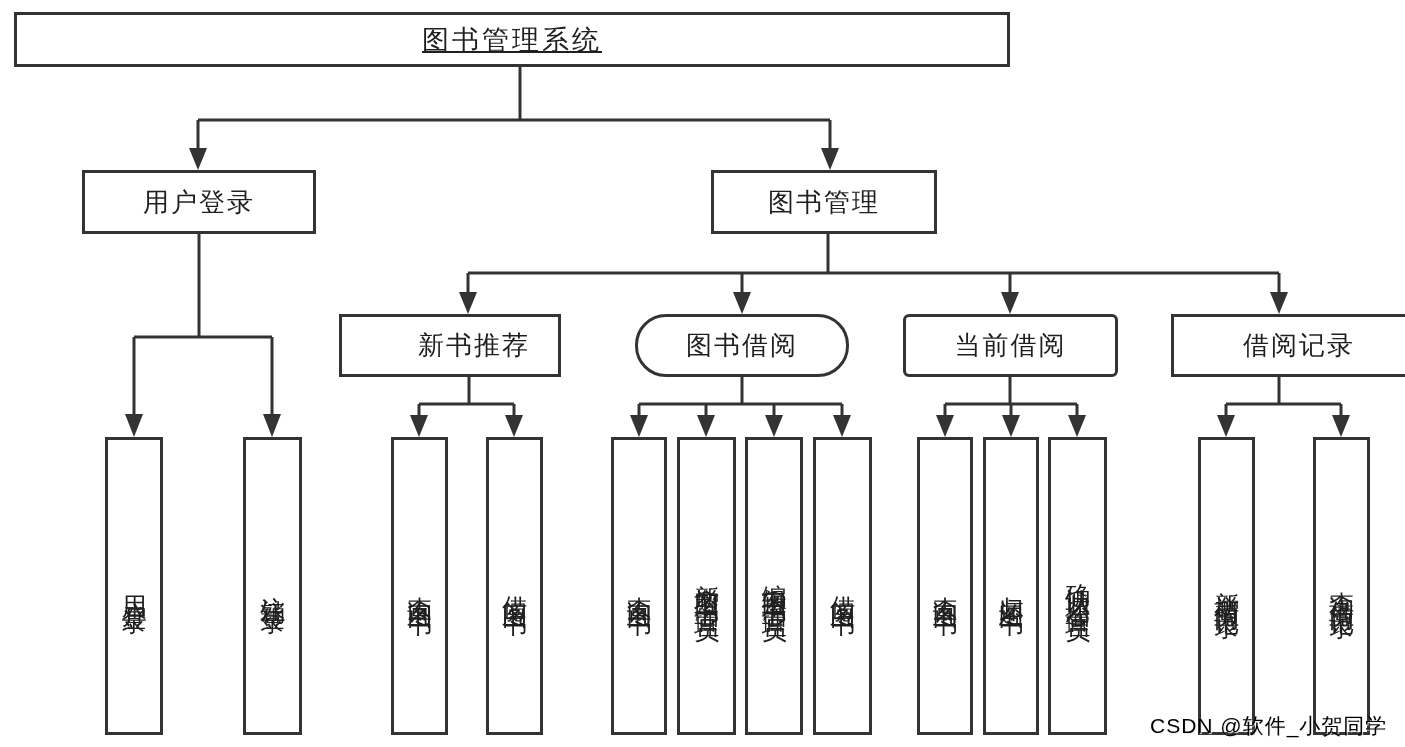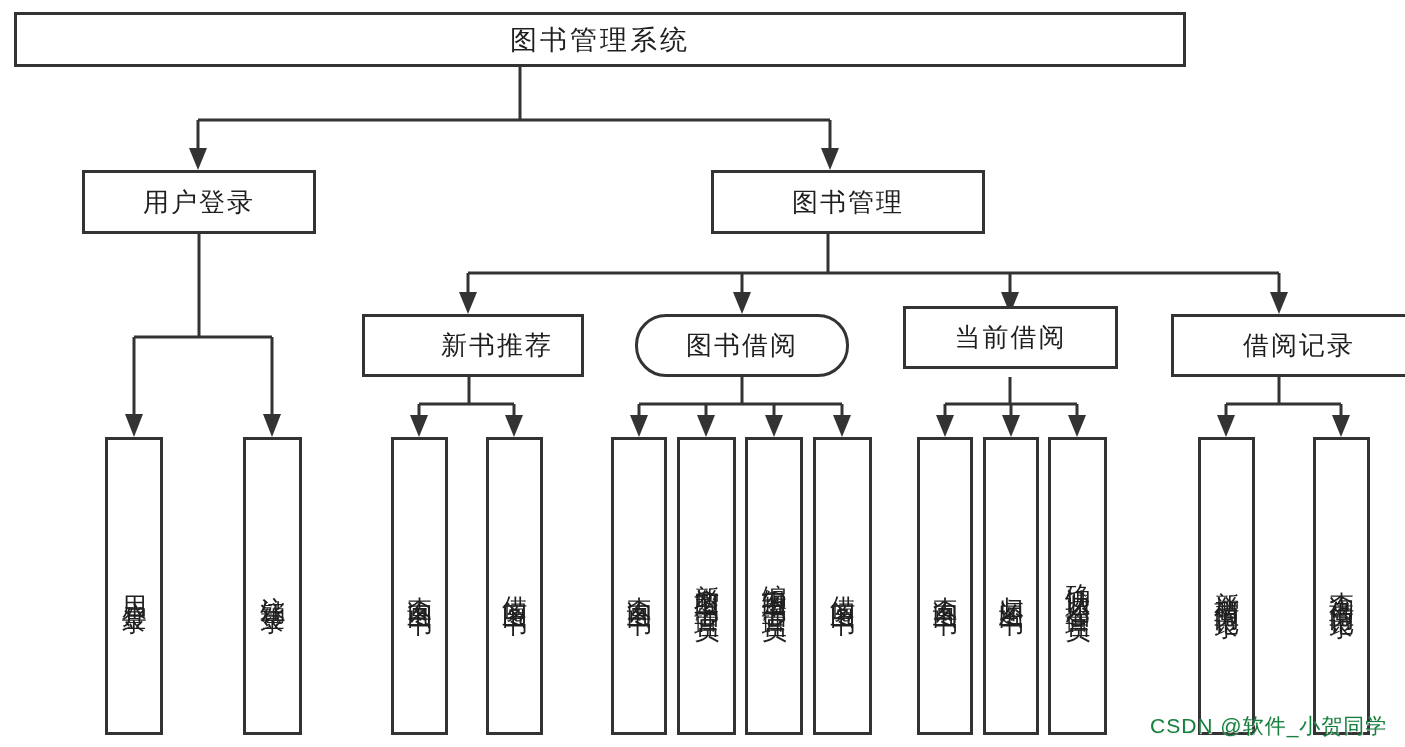--- a/index.html
+++ b/index.html
@@ -31,21 +31,21 @@
     line-height:1.1;
   }
   #connectors{position:absolute;left:0;top:0;}
   #connectors path{stroke:#333333;stroke-width:3;fill:none;}
   #connectors polygon{fill:#333333;stroke:none;}
   .watermark{
     position:absolute;
     left:1150px;top:712px;
     font-size:21px;
     letter-spacing:1px;
-    color:#15803d;
+    color:#000000;
     text-shadow:1px 1px 1px #eeeeee;
     white-space:nowrap;
   }
 </style>
 </head>
 <body>
 
 <div id="canvas">
 
   <svg id="connectors" width="1405" height="747" viewBox="0 0 1405 747" aria-hidden="true">
@@ -117,28 +117,28 @@
     <g>
       <path d="M1279 377 V404"></path>
       <path d="M1226 404 H1341"></path>
       <path d="M1226 404 V420"></path>
       <polygon points="1217,415 1235,415 1226,437"></polygon>
       <path d="M1341 404 V420"></path>
       <polygon points="1332,415 1350,415 1341,437"></polygon>
     </g>
   </svg>
 
-  <div class="node h-node root-node" style="left:14px;top:12px;width:1172px;height:55px;">图书管理系统</div>
+  <div class="node h-node root-node" style="left:14px;top:12px;width:996px;height:55px;text-decoration:underline;">图书管理系统</div>
 
   <div class="node h-node" style="left:82px;top:170px;width:234px;height:64px;">用户登录</div>
-  <div class="node h-node" style="left:711px;top:170px;width:274px;height:64px;">图书管理</div>
+  <div class="node h-node" style="left:711px;top:170px;width:226px;height:64px;">图书管理</div>
 
-  <div class="node h-node" style="left:362px;top:314px;width:222px;height:63px;padding-left:48px;">新书推荐</div>
+  <div class="node h-node" style="left:339px;top:314px;width:222px;height:63px;padding-left:48px;">新书推荐</div>
   <div class="node h-node" style="left:635px;top:314px;width:214px;height:63px;border-radius:31px;">图书借阅</div>
-  <div class="node h-node" style="left:903px;top:306px;width:215px;height:63px;">当前借阅</div>
+  <div class="node h-node" style="left:903px;top:314px;width:215px;height:63px;border-radius:6px;">当前借阅</div>
   <div class="node h-node" style="left:1171px;top:314px;width:256px;height:63px;">借阅记录</div>
 
   <div class="node v-node" style="left:105px;top:437px;width:58px;height:298px;">用户登录</div>
   <div class="node v-node" style="left:243px;top:437px;width:59px;height:298px;">注销登录</div>
 
   <div class="node v-node" style="left:391px;top:437px;width:57px;height:298px;">查询图书</div>
   <div class="node v-node" style="left:486px;top:437px;width:57px;height:298px;">借阅图书</div>
 
   <div class="node v-node" style="left:611px;top:437px;width:56px;height:298px;">查询图书</div>
   <div class="node v-node" style="left:677px;top:437px;width:59px;height:298px;">新增图书（管理员）</div>

